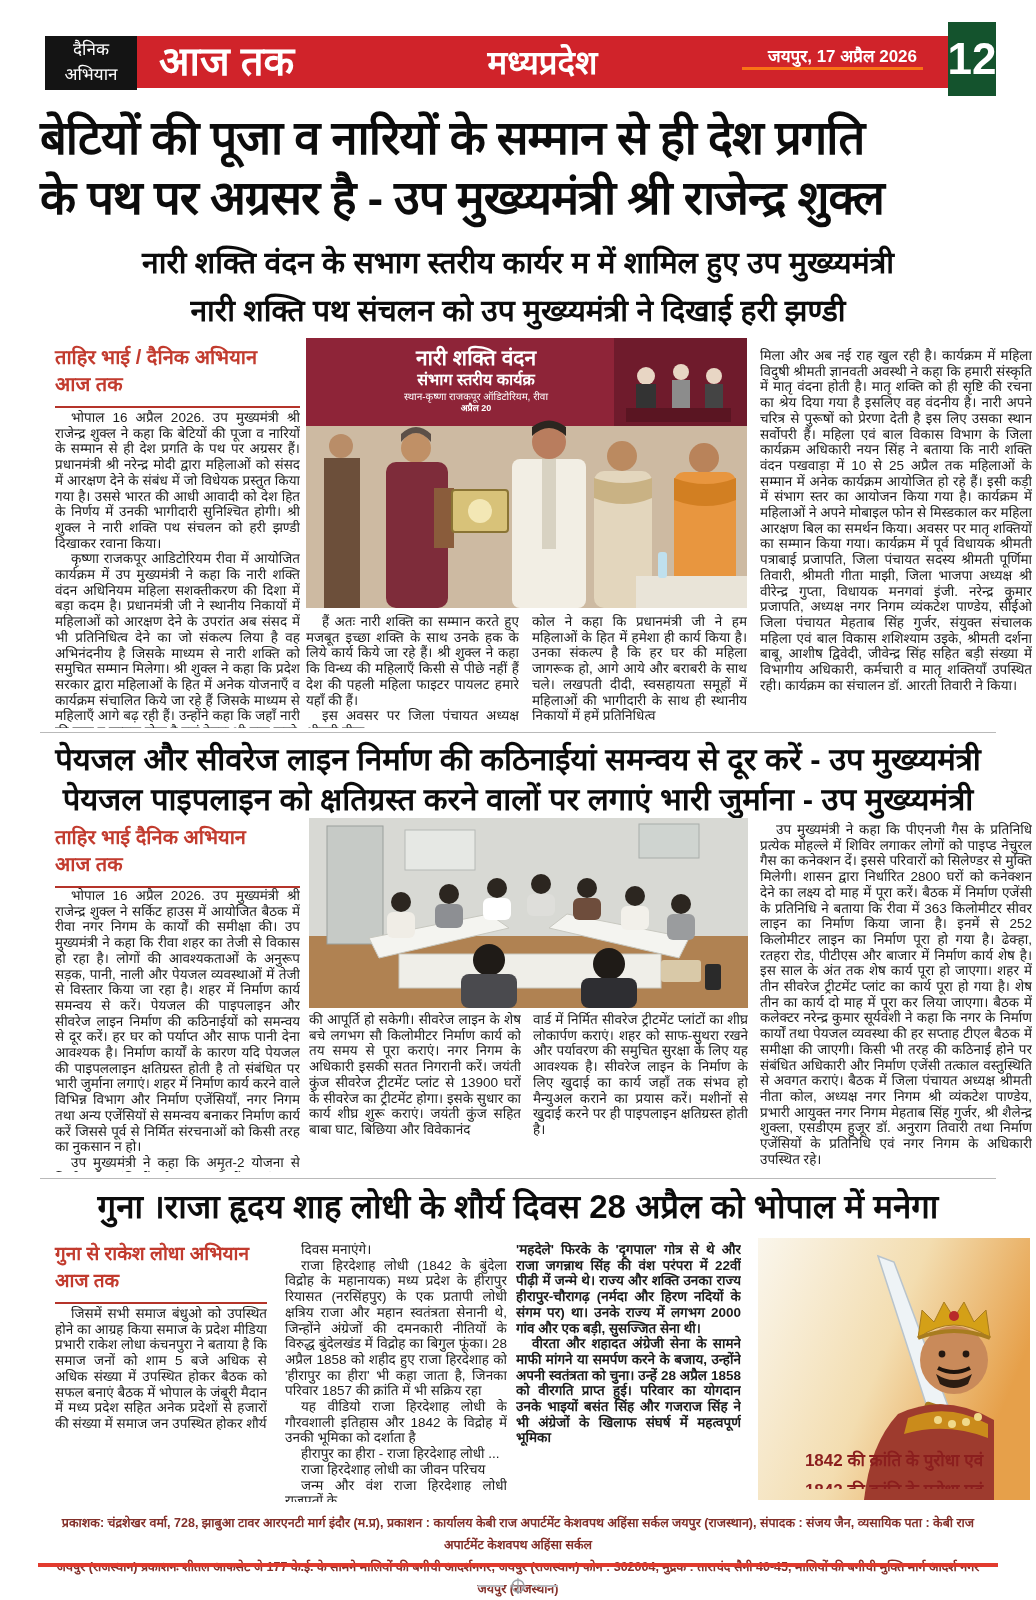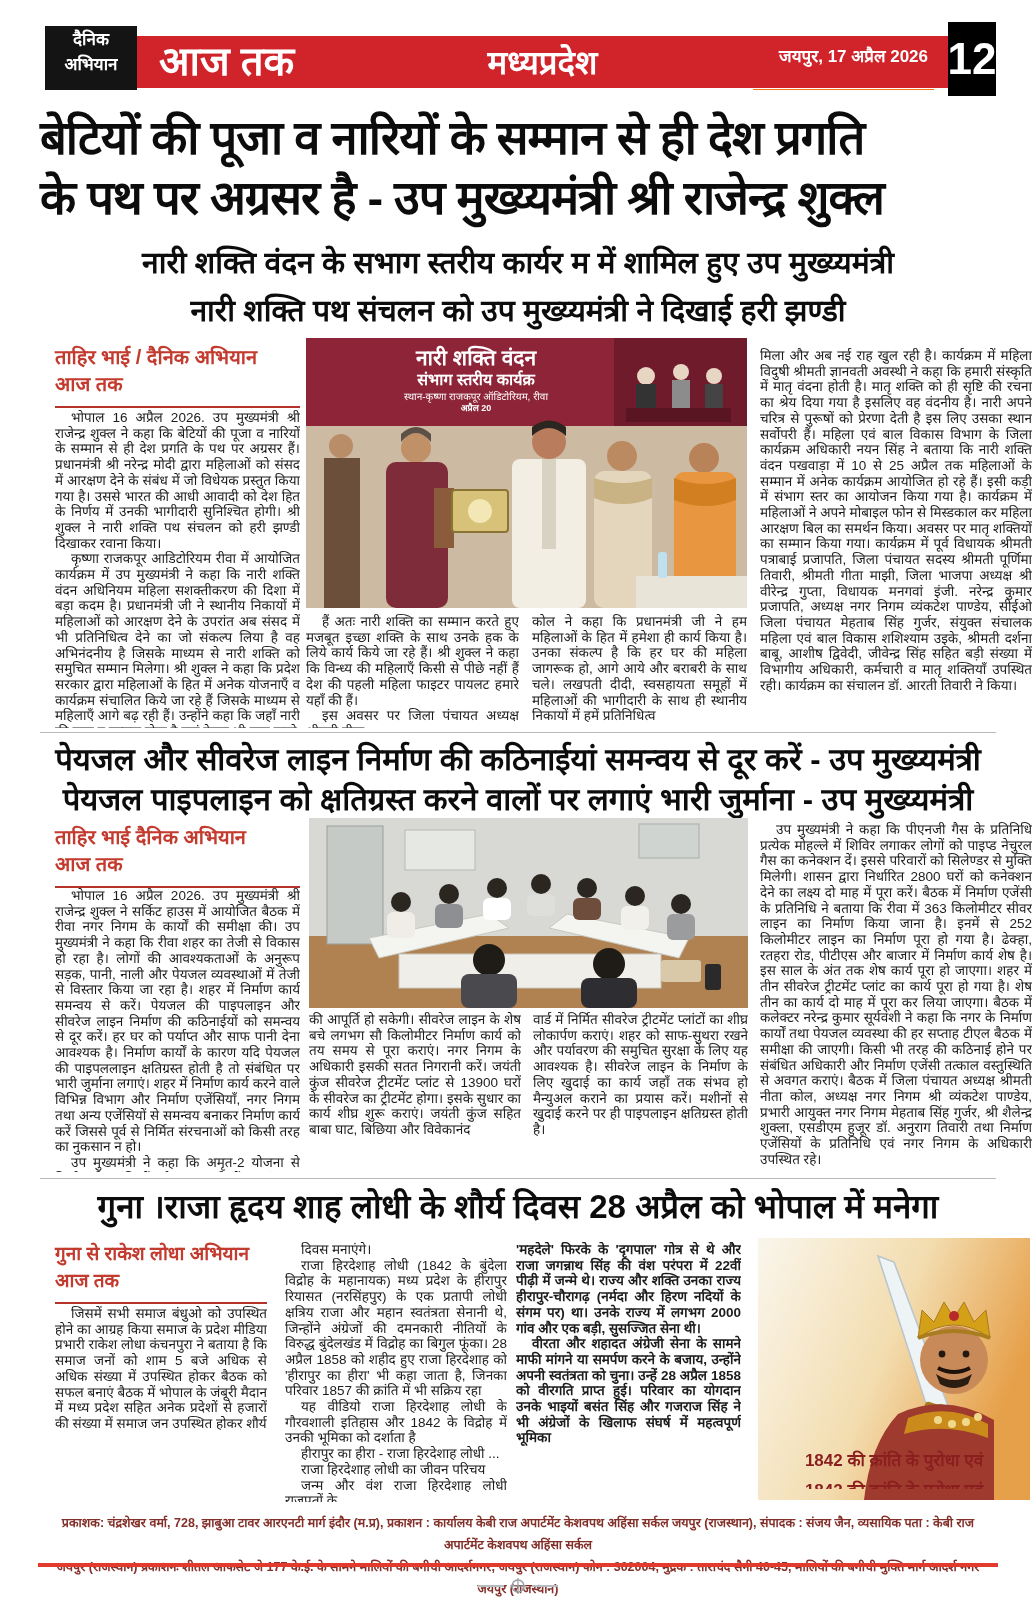--- a/index.html
+++ b/index.html
@@ -1,27 +1,27 @@
 <!DOCTYPE html>
 <html><head>
 <meta charset="utf-8">
 <style>
   html,body{margin:0;padding:0;background:#ffffff;}
   .page{position:relative;width:1036px;height:1600px;margin:0 auto;background:#fff;overflow:hidden;
         font-family:"Liberation Sans","DejaVu Sans",sans-serif;color:#1c1c1c;}
   
   .masthead{position:absolute;left:45px;top:22px;width:951px;height:74px;}
-  .brand-box{position:absolute;left:0;bottom:6px;width:92px;height:64px;background:#141414;color:#fff;
-             text-align:center;font-weight:bold;font-size:17px;line-height:1.45;padding-top:2px;box-sizing:border-box;}
+  .brand-box{position:absolute;left:0;bottom:6px;width:92px;height:54px;background:#141414;color:#fff;
+             text-align:center;font-weight:normal;font-size:17px;line-height:1.45;padding-top:2px;box-sizing:border-box;}
   .band{position:absolute;left:92px;right:48px;top:14px;bottom:8px;background:#d0232a;}
   .brand-main{position:absolute;left:22px;top:50%;transform:translateY(-54%);color:#fff;font-weight:900;font-size:40px;white-space:nowrap;}
   .section-title{position:absolute;left:0;right:0;top:50%;transform:translateY(-52%);text-align:center;color:#fff;font-weight:900;font-size:33px;}
-  .edition-date{position:absolute;right:14px;top:8px;color:#fff;font-weight:bold;font-size:17px;
-                border-bottom:1px solid #f97316;padding:0 6px 22px 26px;}
-  .page-num{position:absolute;right:0;top:0;width:48px;height:74px;background:#000000;color:#fff;
+  .edition-date{position:absolute;right:25px;top:8px;color:#fff;font-weight:bold;font-size:17px;
+                border-bottom:3px solid #f97316;padding:0 6px 0 26px;}
+  .page-num{position:absolute;right:0;top:0;width:48px;height:74px;background:#14532d;color:#fff;
             font-weight:900;font-size:44px;display:flex;align-items:center;justify-content:center;}
   
   .h1{position:absolute;left:40px;width:956px;text-align:left;font-weight:900;color:#0c0c0c;
       font-size:47px;line-height:59px;letter-spacing:-1px;}
   .h2{position:absolute;left:40px;width:956px;text-align:center;font-weight:900;color:#0c0c0c;
       font-size:30px;line-height:46px;}
   .h2b{position:absolute;left:40px;width:956px;text-align:center;font-weight:900;color:#0c0c0c;
        font-size:31px;line-height:40px;}
   .h3{position:absolute;left:40px;width:956px;text-align:center;font-weight:900;color:#0c0c0c;font-size:33px;line-height:42px;}
   

